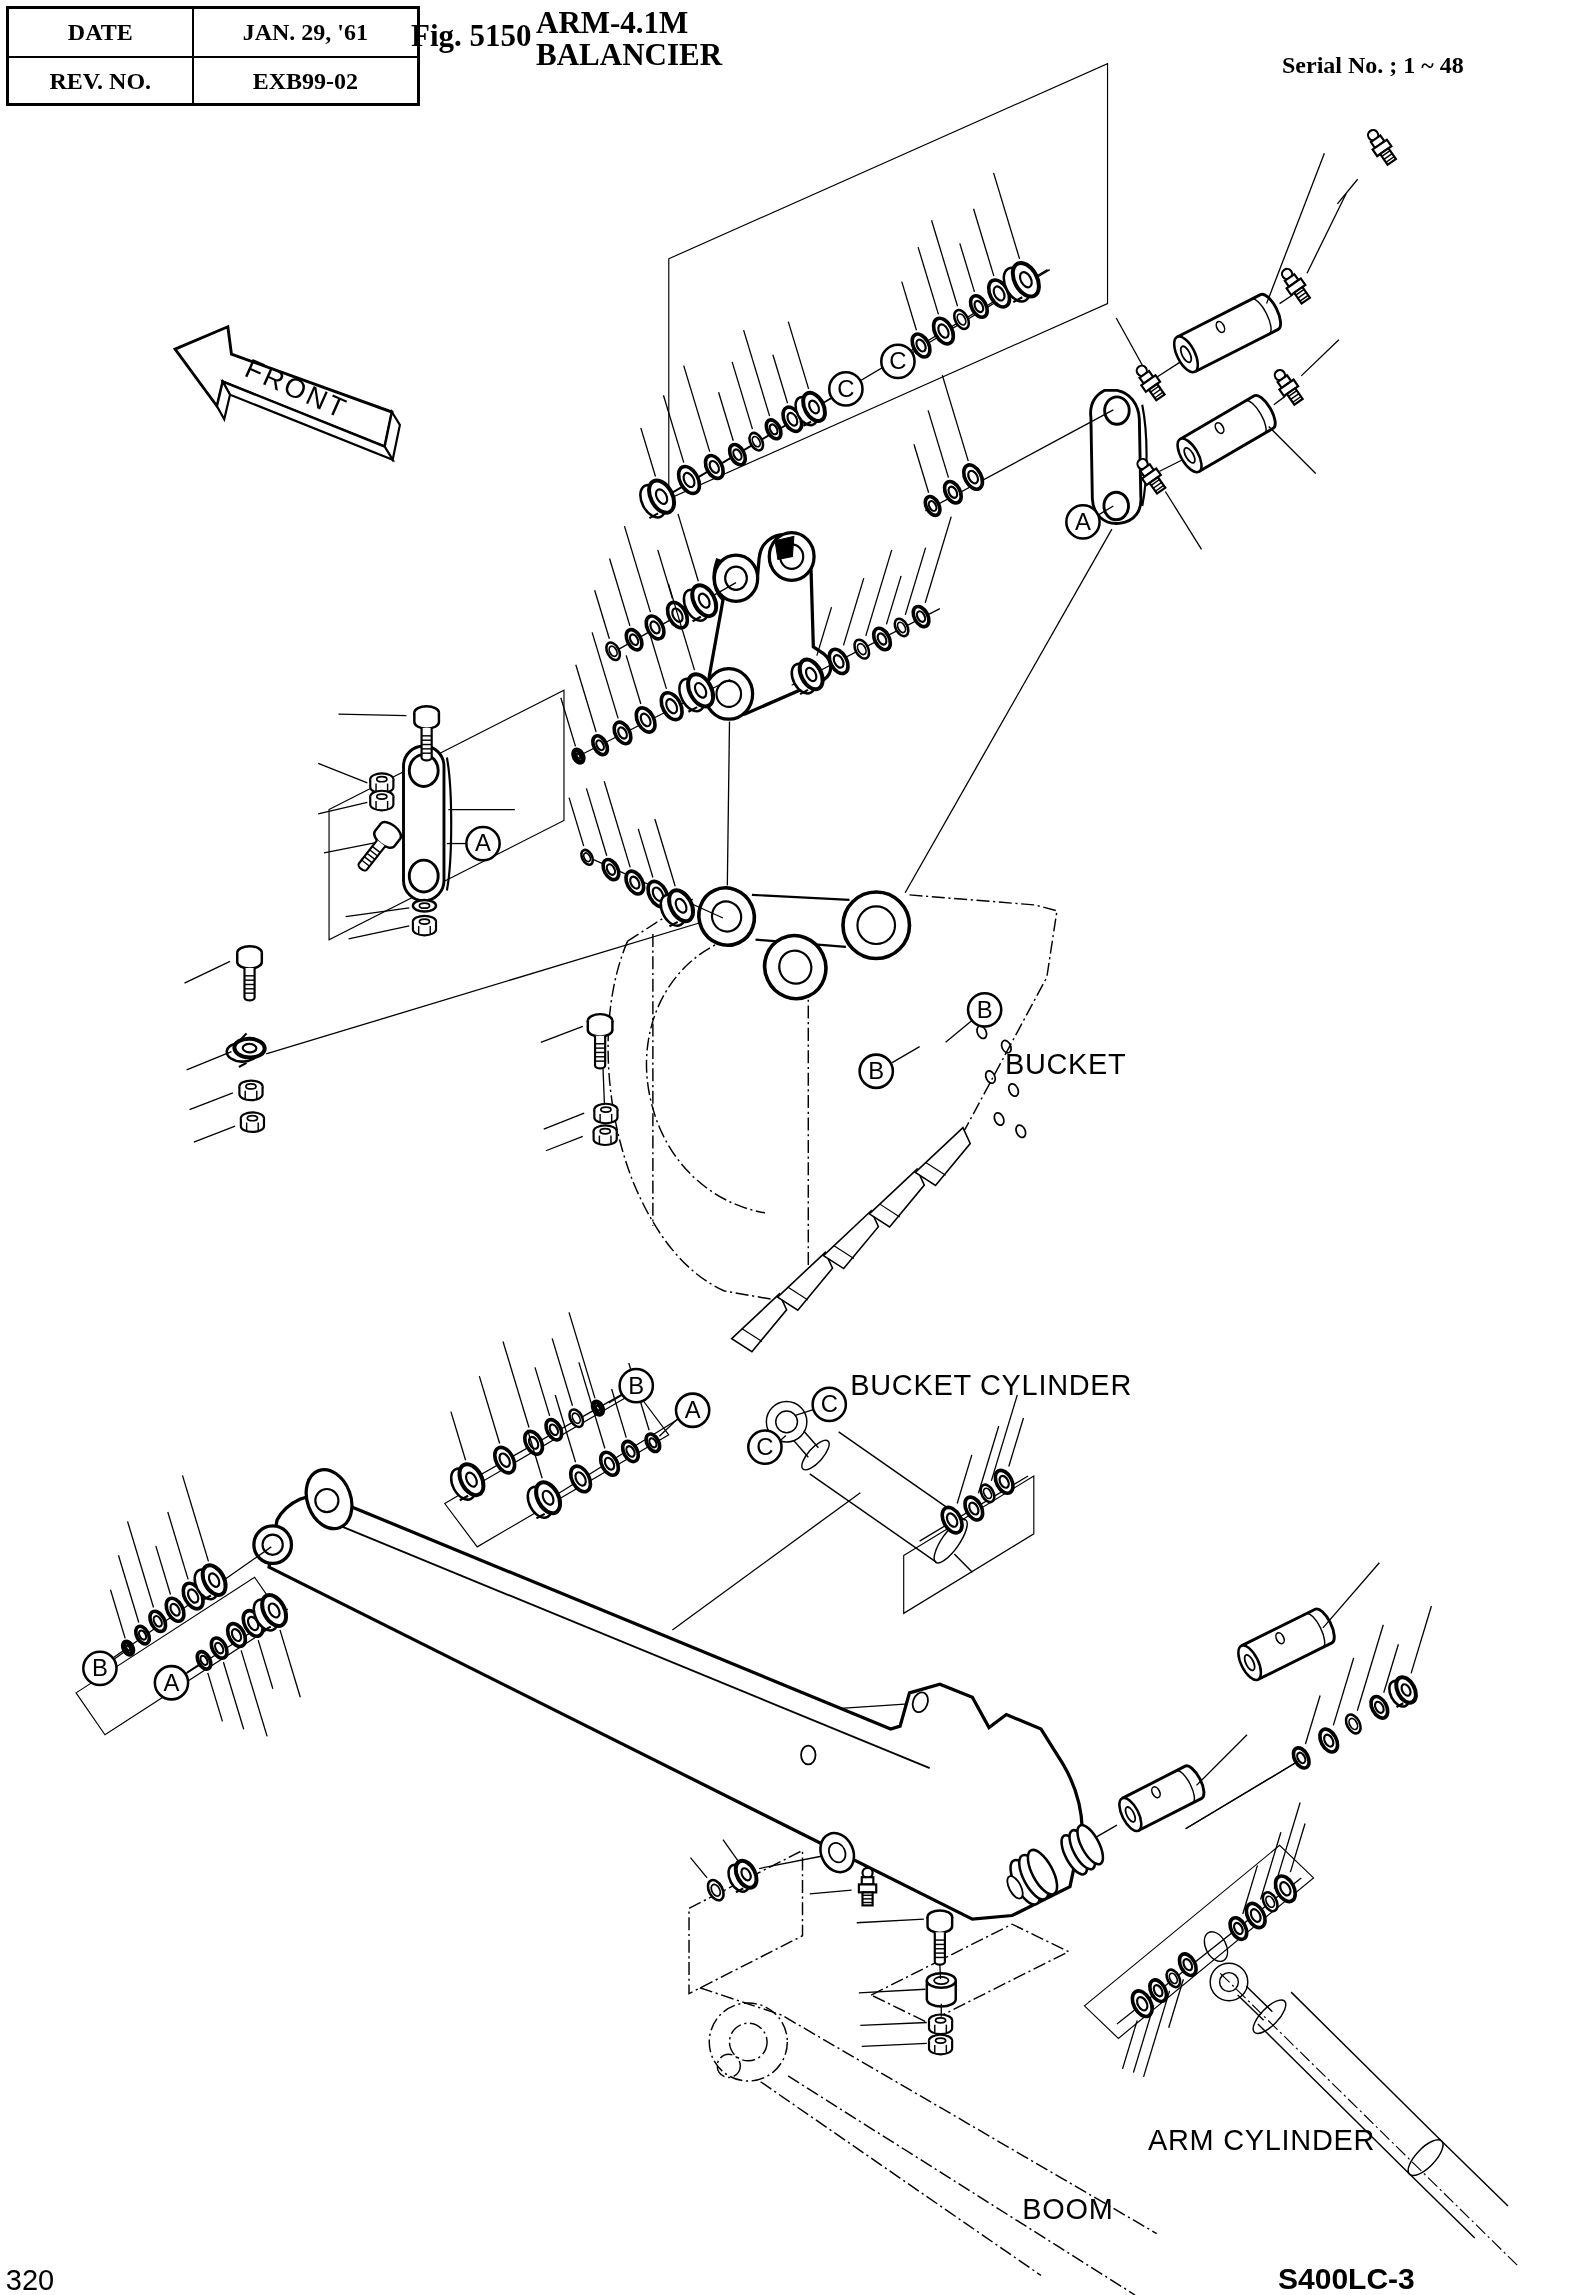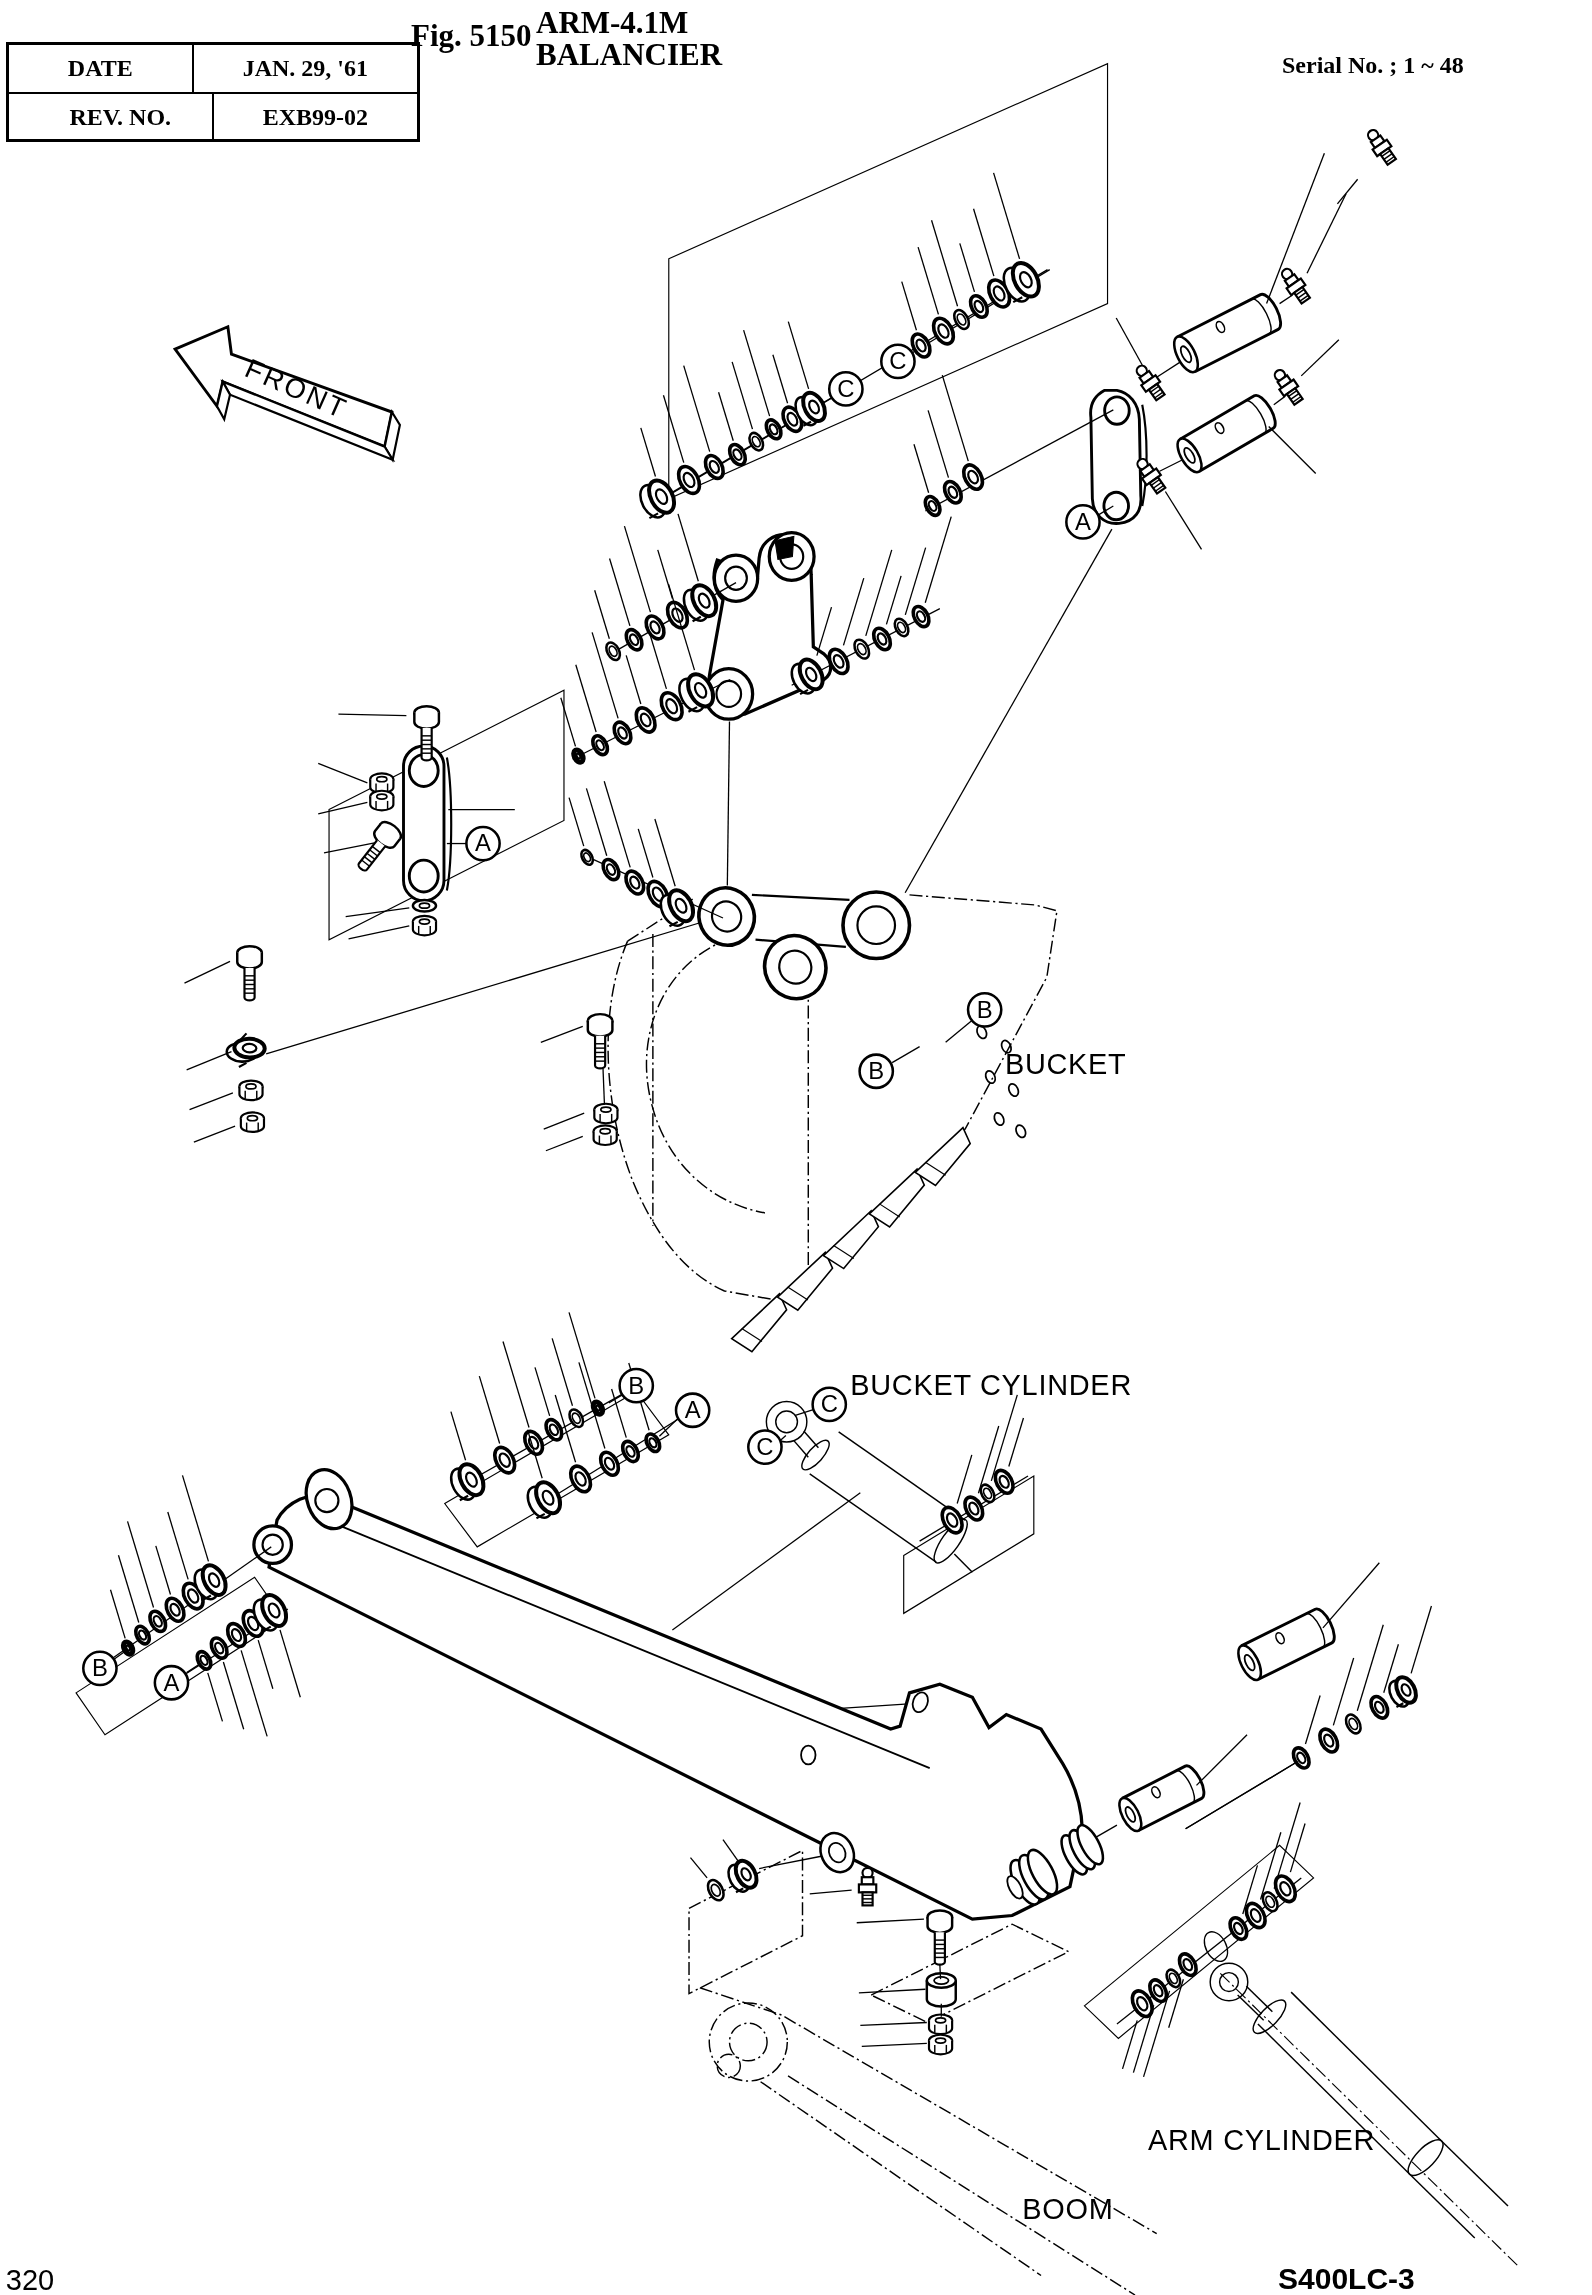--- a/index.html
+++ b/index.html
@@ -1,21 +1,21 @@
 <!DOCTYPE html>
 <html style="font-size:11.6px"><head>
 <meta charset="utf-8">
 <style>
   html,body{margin:0;padding:0;background:#e8e8e8;}
   #page{position:relative;width:1592px;height:2295px;background:#ffffff;overflow:hidden;
         font-family:"Liberation Sans",sans-serif;color:#000;}
   
-  #info-table{position:absolute;left:5.8px;top:5.8px;width:408px;height:94px;border:3.6px solid #000;margin-top:36px;}
+  #info-table{position:absolute;left:5.8px;top:5.8px;width:408px;height:94px;border:3.6px solid #000;}
   .it-row{display:flex;height:50%;}
-  .it-row + .it-row{border-top:2.9px solid #000;padding-left:20px;}
+  .it-row + .it-row{border-top:2.9px solid #000;}
   .it-cell{display:flex;align-items:center;justify-content:center;
            font-family:"Liberation Serif",serif;font-weight:bold;font-size:24px;}
   .it-label{width:183px;border-right:2.9px solid #000;}
   .it-value{flex:1;}
   #fig-label{position:absolute;left:411px;top:18px;font-family:"Liberation Serif",serif;
              font-weight:bold;font-size:31px;}
   #title-block{position:absolute;left:536px;top:7.2px;line-height:1.02;}
   #title-block div{font-family:"Liberation Serif",serif;font-weight:bold;font-size:31px;}
   #serial-note{position:absolute;left:1282px;top:52px;font-family:"Liberation Serif",serif;
                font-weight:bold;font-size:24px;}

